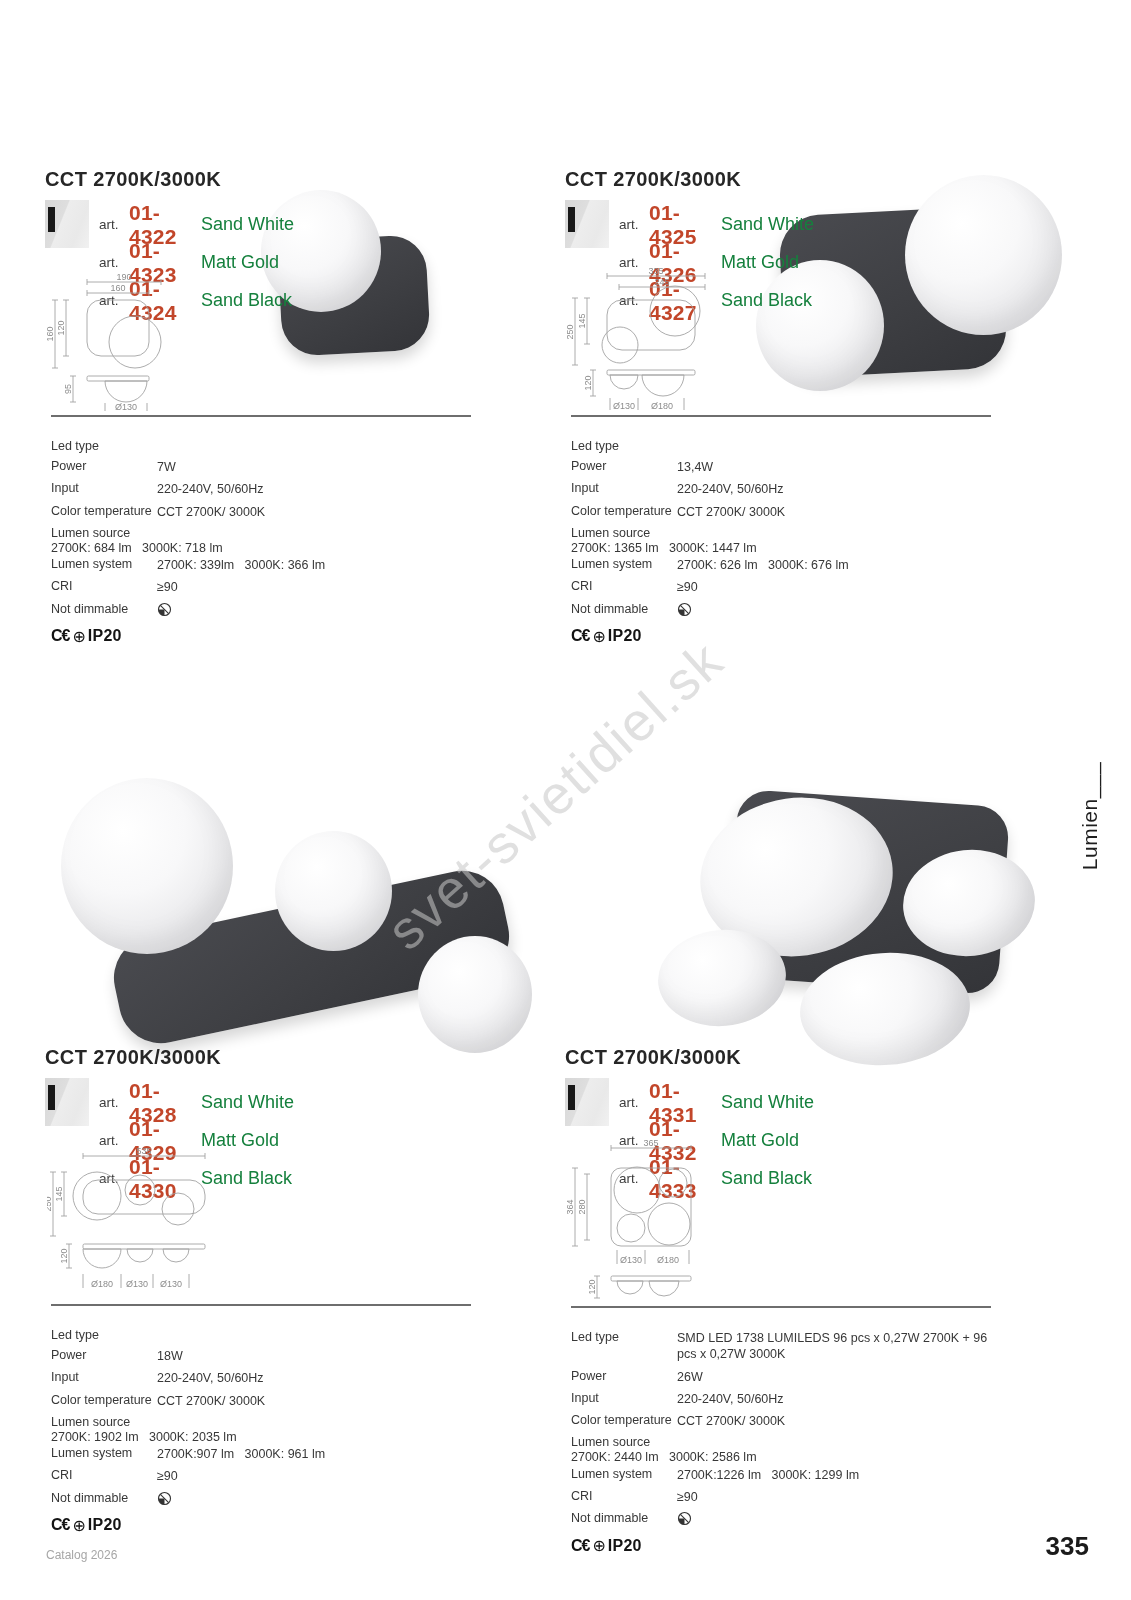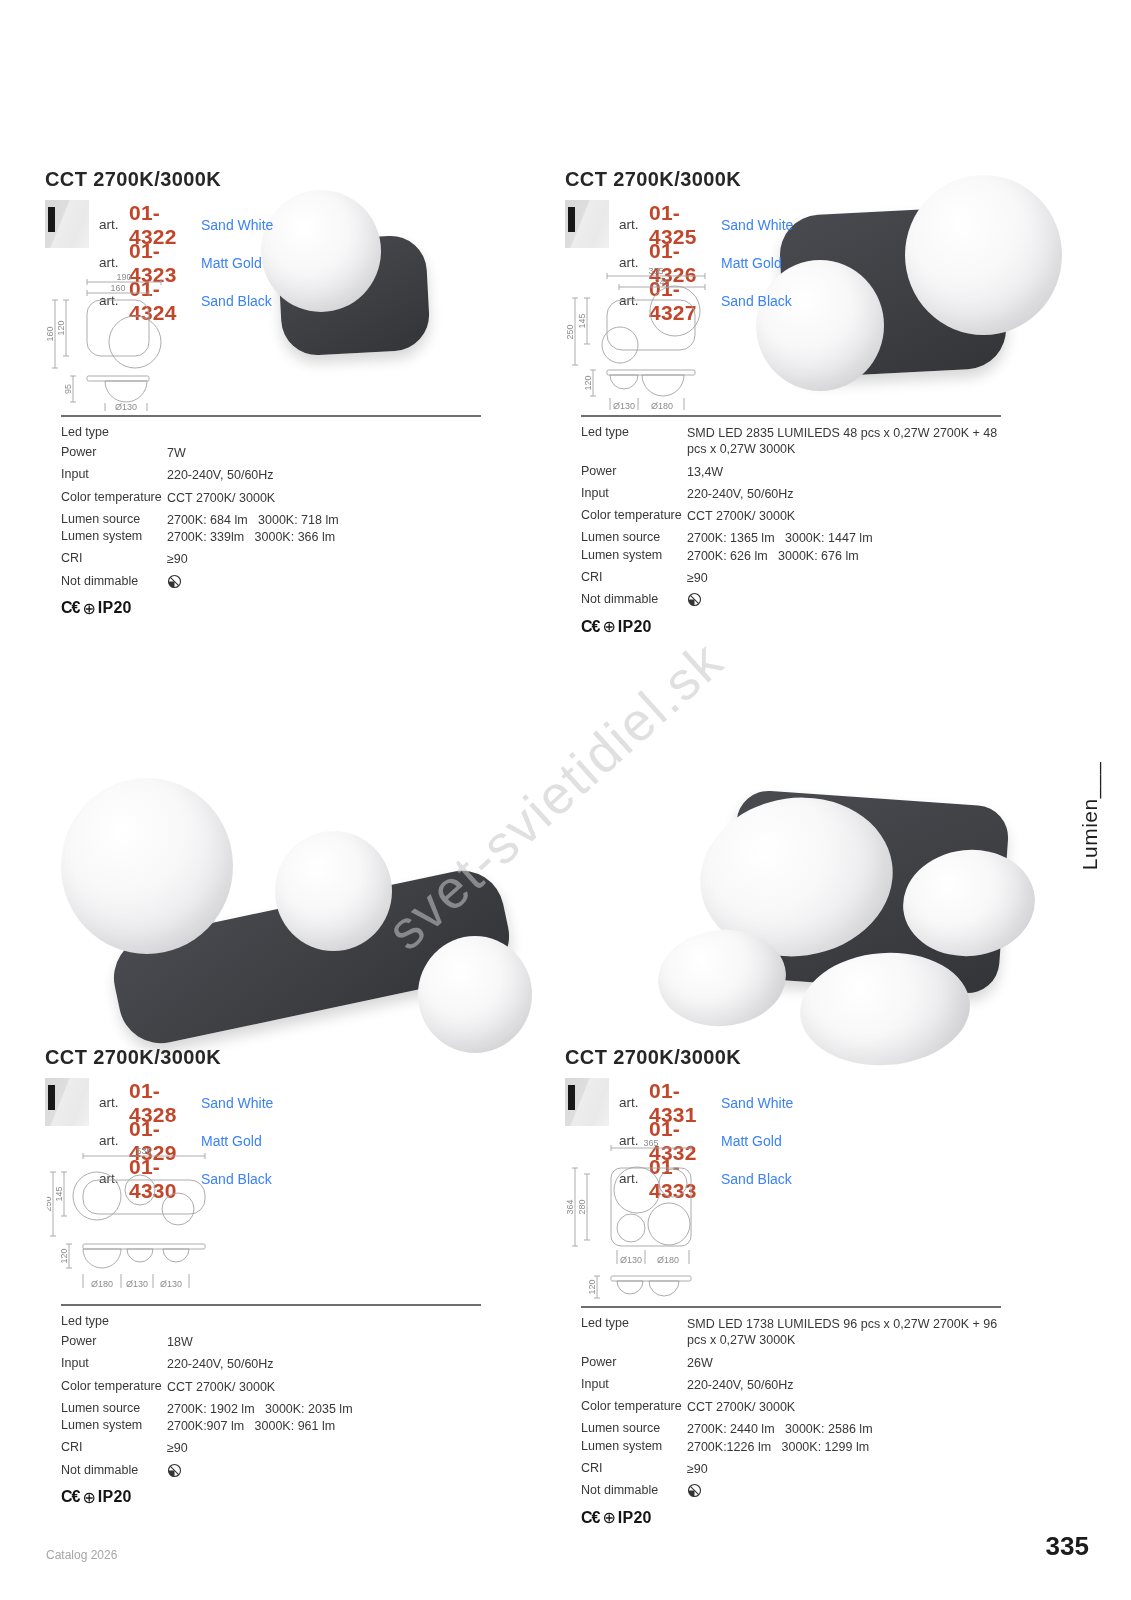--- a/index.html
+++ b/index.html
@@ -11,31 +11,31 @@
   .section { position:absolute; width:420px; z-index:2; }
   .sec-title { font-size:20px; font-weight:700; color:#262626; letter-spacing:0.4px; margin-bottom:9px; }
   .variants { display:flex; align-items:flex-start; }
   .mount-icon { width:44px; height:48px; flex:none; position:relative;
     background:linear-gradient(112deg,#d7d7d7 0%,#dedede 38%,#ededed 40%,#e9e9e9 72%,#f1f1f1 100%); }
   .mount-bar { position:absolute; left:3px; top:7px; width:7px; height:25px; background:#181818; }
   .variant-rows { margin-left:10px; padding-top:1px; }
   .variant-row { height:29px; display:flex; align-items:center; font-size:14px;margin-top:9px; }
   .art-label { color:#3c3c3c; width:30px; font-size:13.5px; }
   .art-code { color:#c2462a; font-weight:700; width:72px; font-size:21px; letter-spacing:0.2px; }
-  .finish { color:#3b82f6; font-size:14px; }
+  .finish { color:#15803d; font-size:18px; }
 
   
   .dims { position:absolute; left:2px; }
   .dims line, .dims rect, .dims circle, .dims path { stroke:#a3a3a3; stroke-width:0.9; fill:none; }
   .dims text { fill:#8c8c8c; font-size:9px; font-family:"Liberation Sans",sans-serif; stroke:none; }
 
   
-  .spec { position:absolute; left:16px; width:420px; border-top:2px solid #6e6e6e; padding-top:8px; }
+  .spec { position:absolute; left:6px; width:420px; border-top:2px solid #6e6e6e; padding-top:22px; }
   .spec-row { display:flex; margin-bottom:6px; font-size:12.5px; color:#383838; }
-  .spec-row.tight { margin-bottom:1px; }
+  .spec-row.tight { margin-bottom:1px;flex-direction:column; }
   .spec-label { width:106px; flex:none; }
   .spec-value { flex:1; line-height:1.3; }
   .certs { margin-top:5px; display:flex; align-items:center; color:#141414; }
   .ce { font-weight:700; font-size:16px; letter-spacing:-1px; }
   .earth { font-size:16px; margin:0 2px 0 3px; }
   .ip { font-weight:700; font-size:16px; letter-spacing:0.2px; }
 
   
   .photo { position:absolute; z-index:1; }
   .plate { position:absolute; background:linear-gradient(155deg,#4a4b50 0%,#3e3f43 55%,#333438 100%);
@@ -213,21 +213,20 @@
       <line x1="43" y1="132" x2="43" y2="144"></line>
         <line x1="71" y1="132" x2="71" y2="144"></line>
       <text x="57" y="143" text-anchor="middle">Ø130</text>
       <line x1="117" y1="132" x2="117" y2="144"></line>
       <text x="95" y="143" text-anchor="middle">Ø180</text>
     </svg>
 
     <div class="spec" style="top:247px;">
       <div class="spec-row">
         <div class="spec-label">Led type</div>
-        <div class="spec-value">SMD LED 2835 LUMILEDS 48 pcs x 0,27W 2700K + 48 pcs x 0,27W 3000K</div>
       </div>
       <div class="spec-row">
         <div class="spec-label">Power</div>
         <div class="spec-value">13,4W</div>
       </div>
       <div class="spec-row">
         <div class="spec-label">Input</div>
         <div class="spec-value">220-240V, 50/60Hz</div>
       </div>
       <div class="spec-row">

